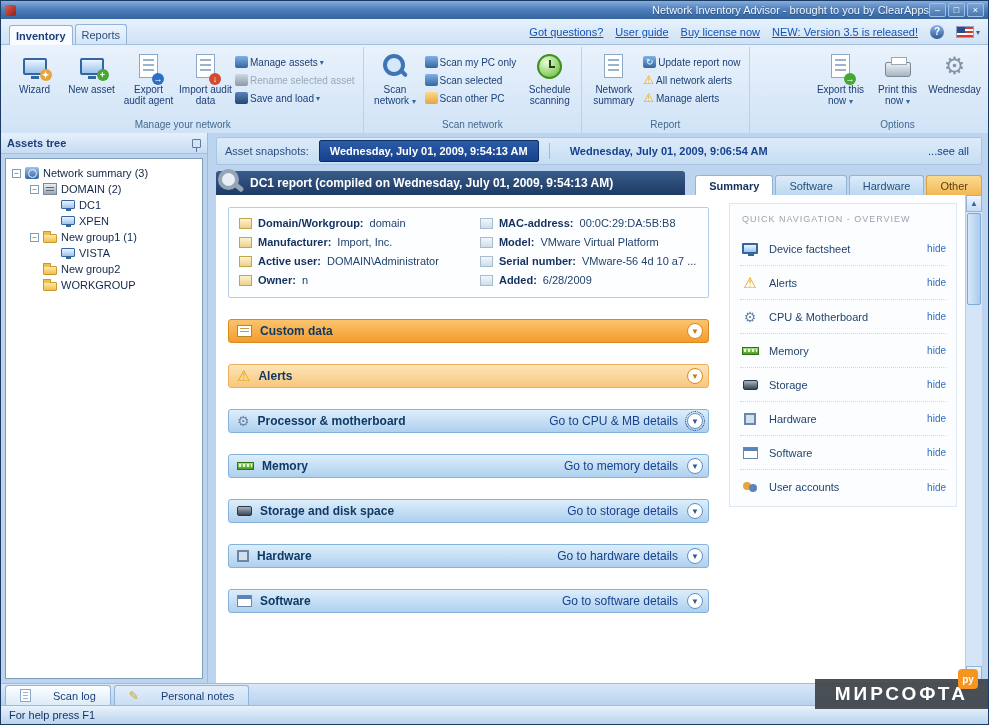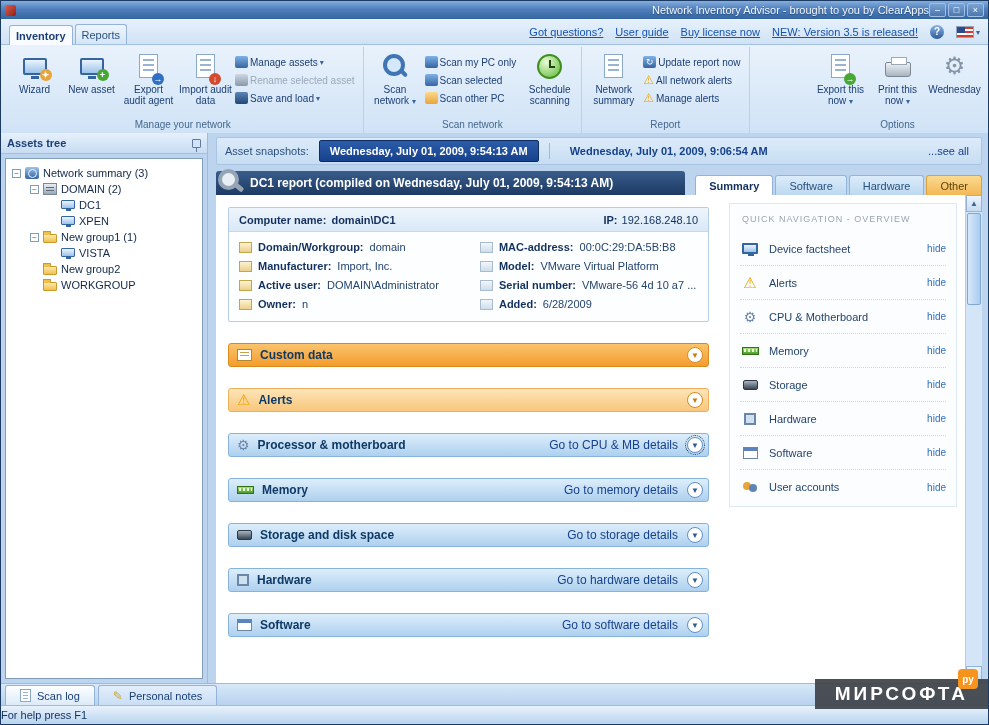--- a/index.html
+++ b/index.html
@@ -154,26 +154,26 @@
 .qhide { margin-left:auto; color:#2f6fc4; font-size:10px; }
 
 
 .vscroll { width:17px; align-self:stretch; background:#d3e5f6; border-left:1px solid #b5cde6; display:flex; flex-direction:column; }
 .sbtn { height:17px; background:linear-gradient(#eef5fd,#c6dcf2); border:1px solid #93b4d8; color:#35659f; font-size:8px; display:flex; align-items:center; justify-content:center; }
 .sthumb { height:92px; margin:1px; background:linear-gradient(90deg,#d7e8fa,#a9ccee); border:1px solid #7fa8d4; border-radius:2px; }
 .sbtn.down { margin-top:auto; }
 
 
 .bottombar { position:absolute; left:0; right:0; bottom:19px; height:22px; background:linear-gradient(#d8e8f8,#b7d2ee); border-top:1px solid #9dbcdd; display:flex; align-items:flex-end; padding-left:4px; gap:3px; }
-.btab { display:flex; align-items:center; gap:6px; height:20px; padding:0 14px; border:1px solid #93b4d8; border-bottom:none; border-radius:3px 3px 0 0; background:linear-gradient(#fdfeff,#dcebf8); color:#1b3f77; }
+.btab { display:flex; align-items:center; gap:22px; height:20px; padding:0 14px; border:1px solid #93b4d8; border-bottom:none; border-radius:3px 3px 0 0; background:linear-gradient(#fdfeff,#dcebf8); color:#1b3f77; }
 .btab.notes { background:linear-gradient(#e3eefb,#c9def4); }
 .bticon-doc { width:11px; height:13px; background:#fff; border:1px solid #8aa8c8; position:relative; flex:none; }
 .bticon-doc::before { content:''; position:absolute; left:2px; top:2px; right:2px; height:8px; background:repeating-linear-gradient(180deg,#9ab4cf 0 1px,transparent 1px 3px); }
 .bticon-pencil { color:#caa52a; font-size:12px; }
-.statusbar { position:absolute; left:0; right:0; bottom:0; height:19px; background:linear-gradient(#e8f2fc,#b9d4ee); border-top:1px solid #9dbcdd; display:flex; align-items:center; padding:0 0; color:#12315e; }
+.statusbar { position:absolute; left:0; right:0; bottom:0; height:19px; background:linear-gradient(#e8f2fc,#b9d4ee); border-top:1px solid #9dbcdd; display:flex; align-items:center; padding:0 8px; color:#12315e; }
 .watermark { position:absolute; right:0; bottom:15px; height:30px; z-index:20; background:rgba(62,66,72,0.92); color:#fff; display:flex; align-items:center; padding:0 20px; font-size:19px; font-weight:bold; letter-spacing:3px; }
 .wm-badge { position:absolute; top:-10px; right:10px; width:20px; height:20px; border-radius:4px; background:#f7941d; color:#fff; font-size:10px; font-weight:bold; display:flex; align-items:center; justify-content:center; letter-spacing:0; }
 </style>
 </head>
 <body>
 
 <div class="app">
 
   <div class="titlebar">
     <span class="app-icon"></span>
@@ -415,28 +415,20 @@
           <span class="rtab">Software</span>
           <span class="rtab">Hardware</span>
           <span class="rtab other">Other</span>
         </div>
       </div>
 
       <div class="rep-body">
         <div class="rep-main">
 
           <div class="pc-card">
-            <div class="pc-card-head">
-              <span class="pc-title-label">Computer name:</span>
-              <span class="pc-title-value">domain\DC1</span>
-              <span class="pc-ip">
-                <span class="iplab">IP:</span>
-                <span>192.168.248.10</span>
-              </span>
-            </div>
             <div class="pc-card-body">
               <div class="frow">
                 <span class="ficon"></span>
                 <span class="flabel">Domain/Workgroup:</span>
                 <span class="fvalue">domain</span>
               </div>
               <div class="frow">
                 <span class="ficon"></span>
                 <span class="flabel">MAC-address:</span>
                 <span class="fvalue">00:0C:29:DA:5B:B8</span>

